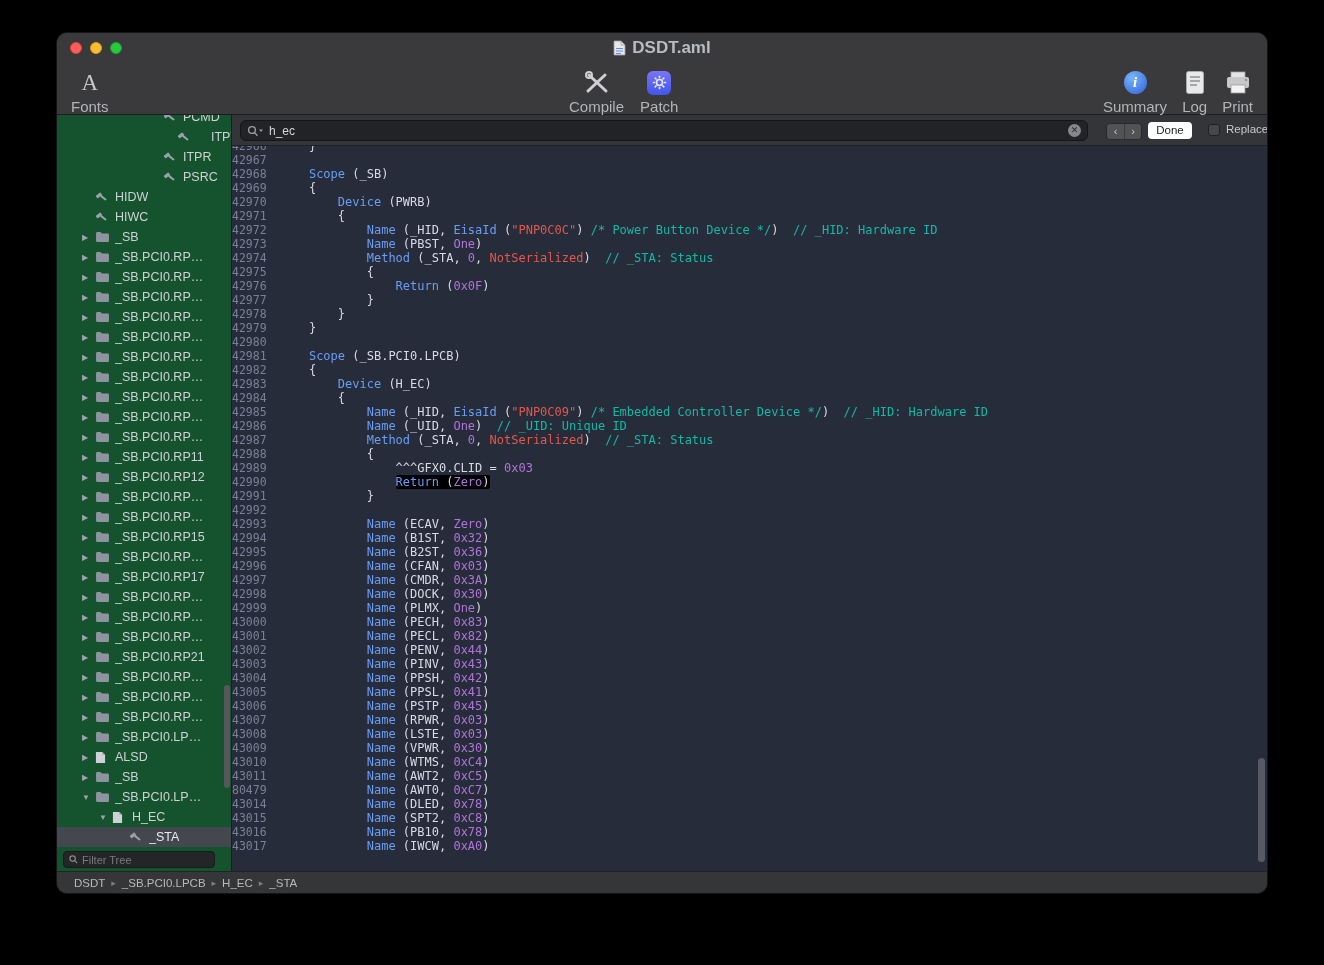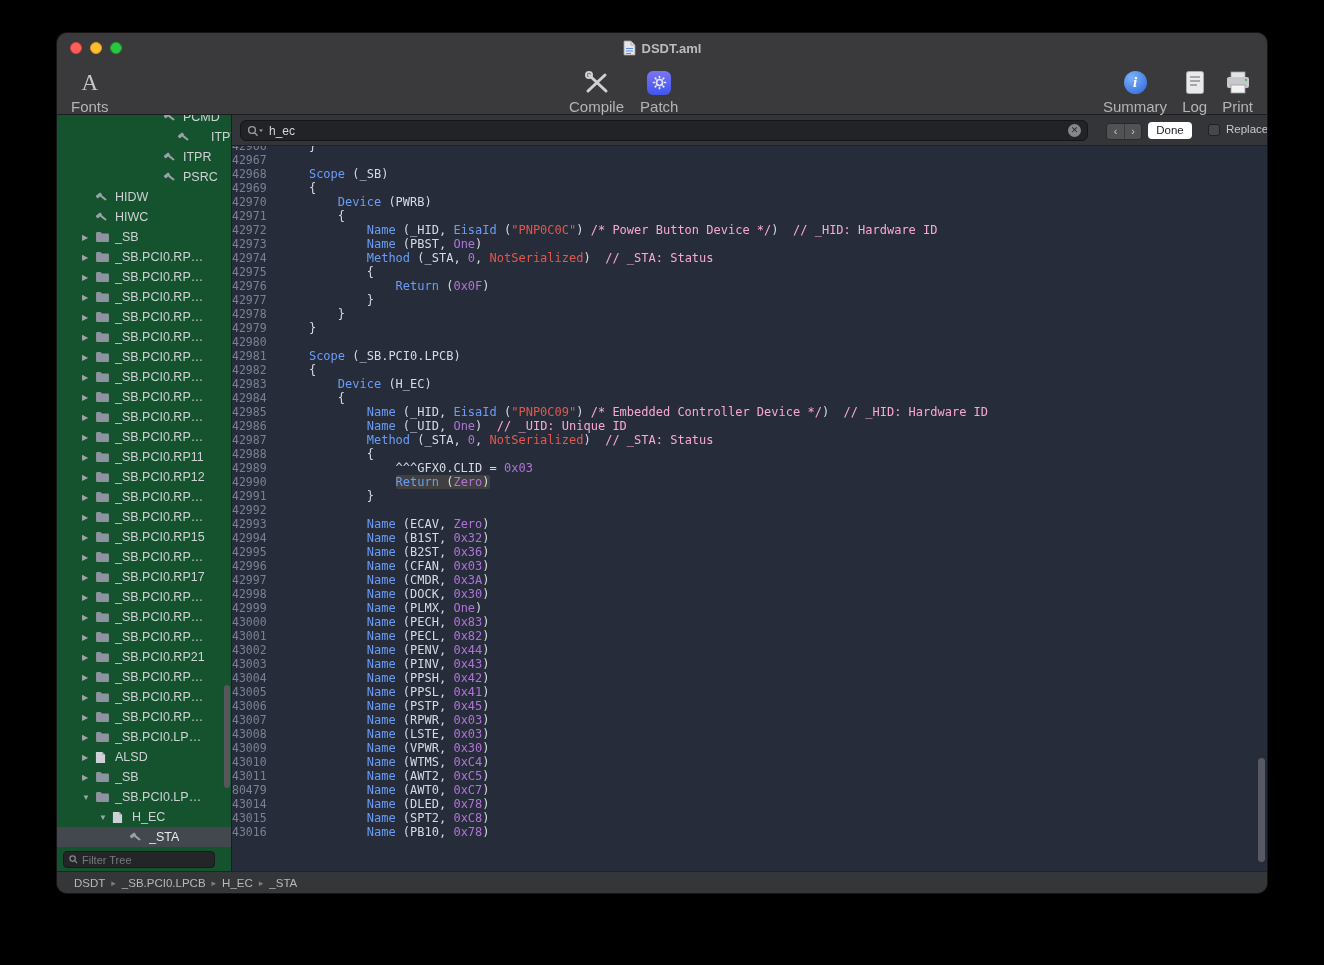--- a/index.html
+++ b/index.html
@@ -13,21 +13,21 @@
   
   .chrome { position:absolute; top:0; left:0; right:0; height:82px;
             background:#3a3a3c; border-bottom:1px solid #1d1d1f; }
   .traffic { position:absolute; top:9px; left:13px; display:flex; gap:8px; }
   .tl { width:12px; height:12px; border-radius:50%; }
   .tl.red    { background:#ff5f57; border:1px solid #e0443e; }
   .tl.yellow { background:#febc2e; border:1px solid #d89e24; }
   .tl.green  { background:#28c840; border:1px solid #1fa32f; }
   .title-wrap { position:absolute; top:0; left:0; right:0; height:30px;
                 display:flex; align-items:center; justify-content:center; gap:6px; }
-  .window-title { font-size:13px; color:#b9bcc0; font-weight:bold; }
+  .window-title { font-size:17px; color:#b9bcc0; font-weight:bold; }
 
   .toolbar { position:absolute; top:30px; left:0; right:0; height:52px; }
   .tb-item { display:flex; flex-direction:column; align-items:center; gap:2px; cursor:default; }
   .tb-icon { height:27px; display:flex; align-items:center; justify-content:center; }
   .tb-label { font-size:15px; color:#b2b4b7; }
   .tb-left   { position:absolute; left:14px;  top:6px; }
   .tb-center { position:absolute; left:512px; top:6px; display:flex; gap:16px; }
   .tb-right  { position:absolute; right:14px; top:6px; display:flex; gap:15px; }
   .fonts-a { font-family:"Liberation Serif", serif; font-size:23px; color:#c6c7ca; line-height:26px; }
   .patch-badge { width:24px; height:24px; border-radius:6px;
@@ -87,24 +87,24 @@
   .editor { flex:1; background:#272c3a; position:relative; overflow:hidden; }
   .code { position:absolute; top:-7px; left:0; right:0; }
   .cl { height:14px; line-height:14px; white-space:pre;
         font-family:"DejaVu Sans Mono", monospace; font-size:12px; }
   .ln { display:inline-block; width:44px; text-align:right; padding-right:10px;
         color:#788296; font-size:11.5px; }
   .ct { padding-left:4px; }
   .tk-k { color:#6a9df5; }
   .tk-p { color:#d6dae3; }
   .tk-s { color:#e2584c; }
-  .tk-c { color:#f9a8d4; }
+  .tk-c { color:#14b8a6; }
   .tk-n { color:#b173d9; }
   .tk-a { color:#e2584c; }
-  .selhl { background:#404040; border-radius:2px; }
+  .selhl { background:#000000; border-radius:2px; }
   .ed-thumb { position:absolute; right:2px; top:612px; width:7px; height:104px;
               background:#575a63; border-radius:4px; }
 
   
   .statusbar { position:absolute; bottom:0; left:0; right:0; height:22px; background:#353638;
                border-top:1px solid #232326; display:flex; align-items:center;
                padding-left:17px; gap:6px; font-size:11.5px; color:#b6b8bb; }
   .bsep { color:#7e8084; font-size:9px; }
 </style>
 </head>
@@ -641,20 +641,21 @@
             <div class="cl"><span class="ln">43006</span><span class="ct">            <span class="tk-k">Name</span><span class="tk-p"> (PSTP, </span><span class="tk-n">0x45</span><span class="tk-p">)</span></span></div>
             <div class="cl"><span class="ln">43007</span><span class="ct">            <span class="tk-k">Name</span><span class="tk-p"> (RPWR, </span><span class="tk-n">0x03</span><span class="tk-p">)</span></span></div>
             <div class="cl"><span class="ln">43008</span><span class="ct">            <span class="tk-k">Name</span><span class="tk-p"> (LSTE, </span><span class="tk-n">0x03</span><span class="tk-p">)</span></span></div>
             <div class="cl"><span class="ln">43009</span><span class="ct">            <span class="tk-k">Name</span><span class="tk-p"> (VPWR, </span><span class="tk-n">0x30</span><span class="tk-p">)</span></span></div>
             <div class="cl"><span class="ln">43010</span><span class="ct">            <span class="tk-k">Name</span><span class="tk-p"> (WTMS, </span><span class="tk-n">0xC4</span><span class="tk-p">)</span></span></div>
             <div class="cl"><span class="ln">43011</span><span class="ct">            <span class="tk-k">Name</span><span class="tk-p"> (AWT2, </span><span class="tk-n">0xC5</span><span class="tk-p">)</span></span></div>
             <div class="cl"><span class="ln">80479</span><span class="ct">            <span class="tk-k">Name</span><span class="tk-p"> (AWT0, </span><span class="tk-n">0xC7</span><span class="tk-p">)</span></span></div>
             <div class="cl"><span class="ln">43014</span><span class="ct">            <span class="tk-k">Name</span><span class="tk-p"> (DLED, </span><span class="tk-n">0x78</span><span class="tk-p">)</span></span></div>
             <div class="cl"><span class="ln">43015</span><span class="ct">            <span class="tk-k">Name</span><span class="tk-p"> (SPT2, </span><span class="tk-n">0xC8</span><span class="tk-p">)</span></span></div>
             <div class="cl"><span class="ln">43016</span><span class="ct">            <span class="tk-k">Name</span><span class="tk-p"> (PB10, </span><span class="tk-n">0x78</span><span class="tk-p">)</span></span></div>
+            <div class="cl"><span class="ln">43017</span><span class="ct">            <span class="tk-k">Name</span><span class="tk-p"> (IWCW, </span><span class="tk-n">0xA0</span><span class="tk-p">)</span></span></div>
           </div>
         <div class="ed-thumb"></div>
       </div>
     </div>
   </div>
 
   <div class="statusbar">
     <span id="breadcrumb" style="display:flex; align-items:center; gap:6px;">
         <span class="bitem">DSDT</span>
         <span class="bsep">▸</span>

